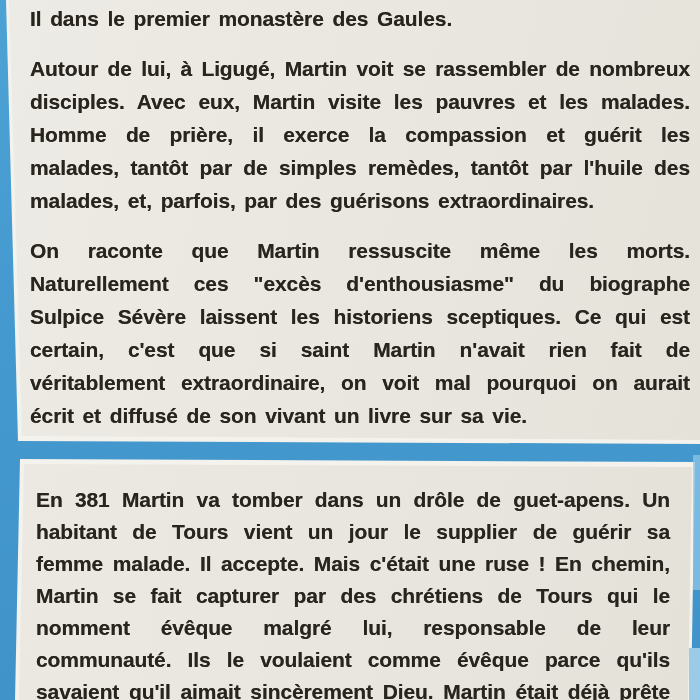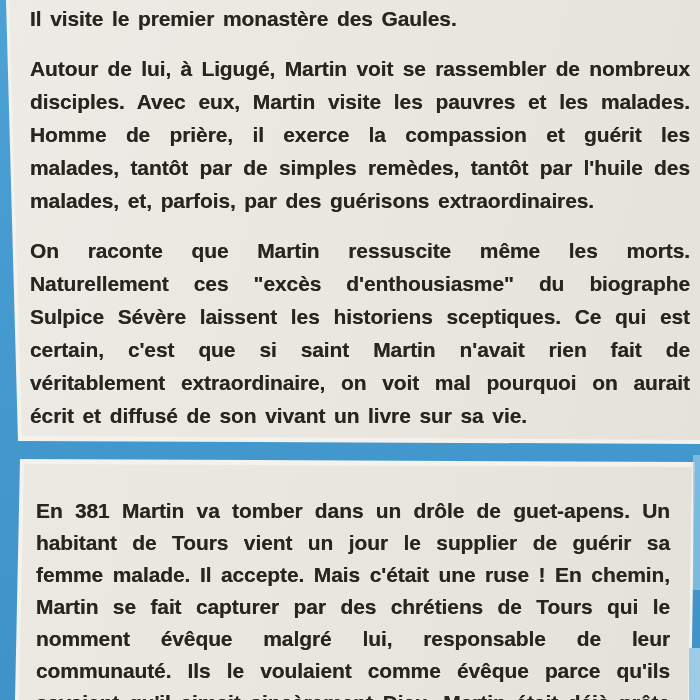--- a/index.html
+++ b/index.html
@@ -58,21 +58,21 @@
   }
   .panel1 .content {
     padding: 2px 22px 0 30px;
     line-height: 33px;
   }
   .panel2 .content {
     padding: 22px 22px 0 36px;
     line-height: 32px;
   }
   .content p { margin: 0 0 17px 0; }
-  .content p:last-child { margin-bottom: 0; margin-top: 11px; }
+  .content p:last-child { margin-bottom: 0; }
   
   .right-sliver {
     position: absolute;
     left: 693px; top: 455px;
     width: 7px; height: 135px;
     background: #8fc6e6;
     opacity: 0.75;
   }
   
   .corner-patch {
@@ -83,21 +83,21 @@
   }
 </style>
 </head>
 <body>
 
 <div class="stage">
 
   <div class="panel-back panel1-back"></div>
   <div class="panel panel1">
     <div class="content">
-      <p>Il visite le premier monastère des Gaules.</p>
+      <p>Il dans le premier monastère des Gaules.</p>
       <p>Autour de lui, à Ligugé, Martin voit se rassembler de nombreux disciples. Avec eux, Martin visite les pauvres et les malades. Homme de prière, il exerce la compassion et guérit les malades, tantôt par de simples remèdes, tantôt par l'huile des malades, et, parfois, par des guérisons extraordinaires.</p>
       <p>On raconte que Martin ressuscite même les morts. Naturellement ces "excès d'enthousiasme" du biographe Sulpice Sévère laissent les historiens sceptiques. Ce qui est certain, c'est que si saint Martin n'avait rien fait de véritablement extraordinaire, on voit mal pourquoi on aurait écrit et diffusé de son vivant un livre sur sa vie.</p>
     </div>
   </div>
 
   <div class="panel-back panel2-back"></div>
   <div class="panel panel2">
     <div class="content">
       <p>En 381 Martin va tomber dans un drôle de guet-apens. Un habitant de Tours vient un jour le supplier de guérir sa femme malade. Il accepte. Mais c'était une ruse ! En chemin, Martin se fait capturer par des chrétiens de Tours qui le nomment évêque malgré lui, responsable de leur communauté. Ils le voulaient comme évêque parce qu'ils savaient qu'il aimait sincèrement Dieu. Martin était déjà prête mais il ne souhaitait pas quitter son</p>
     </div>

